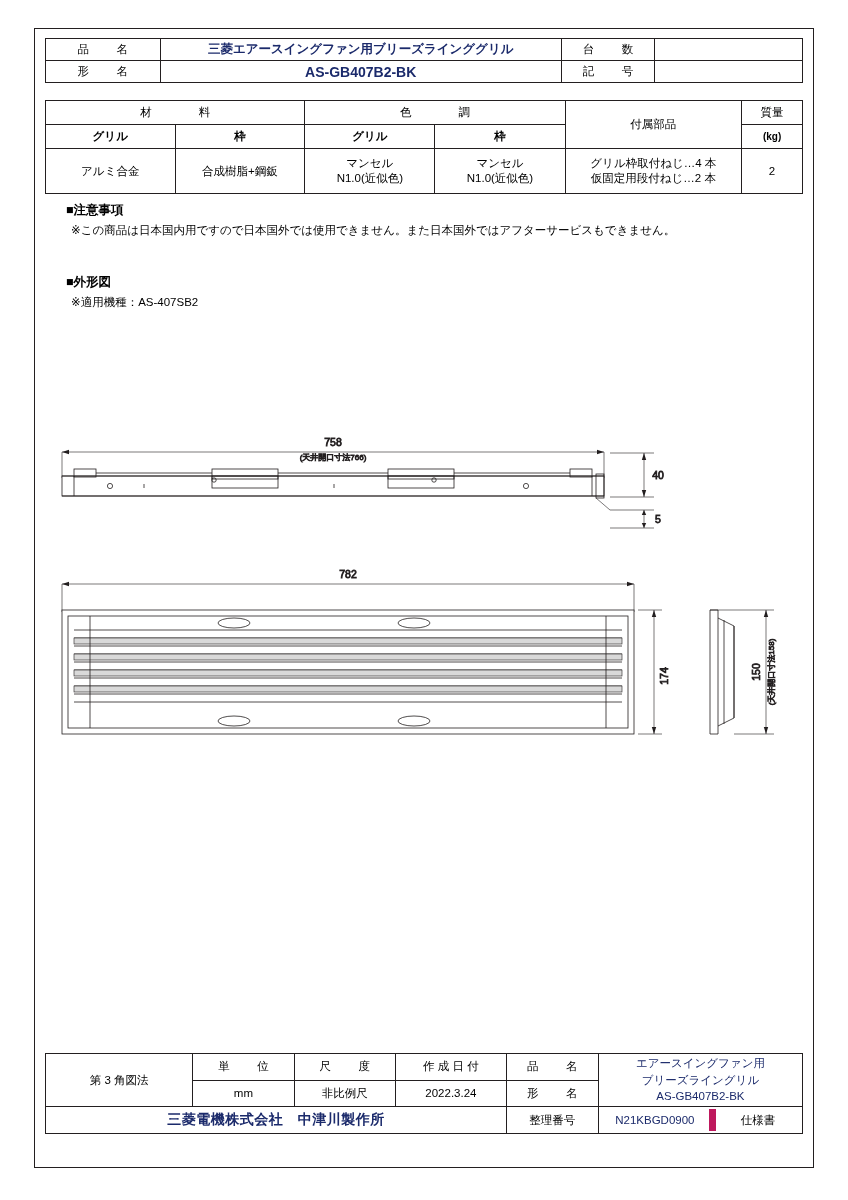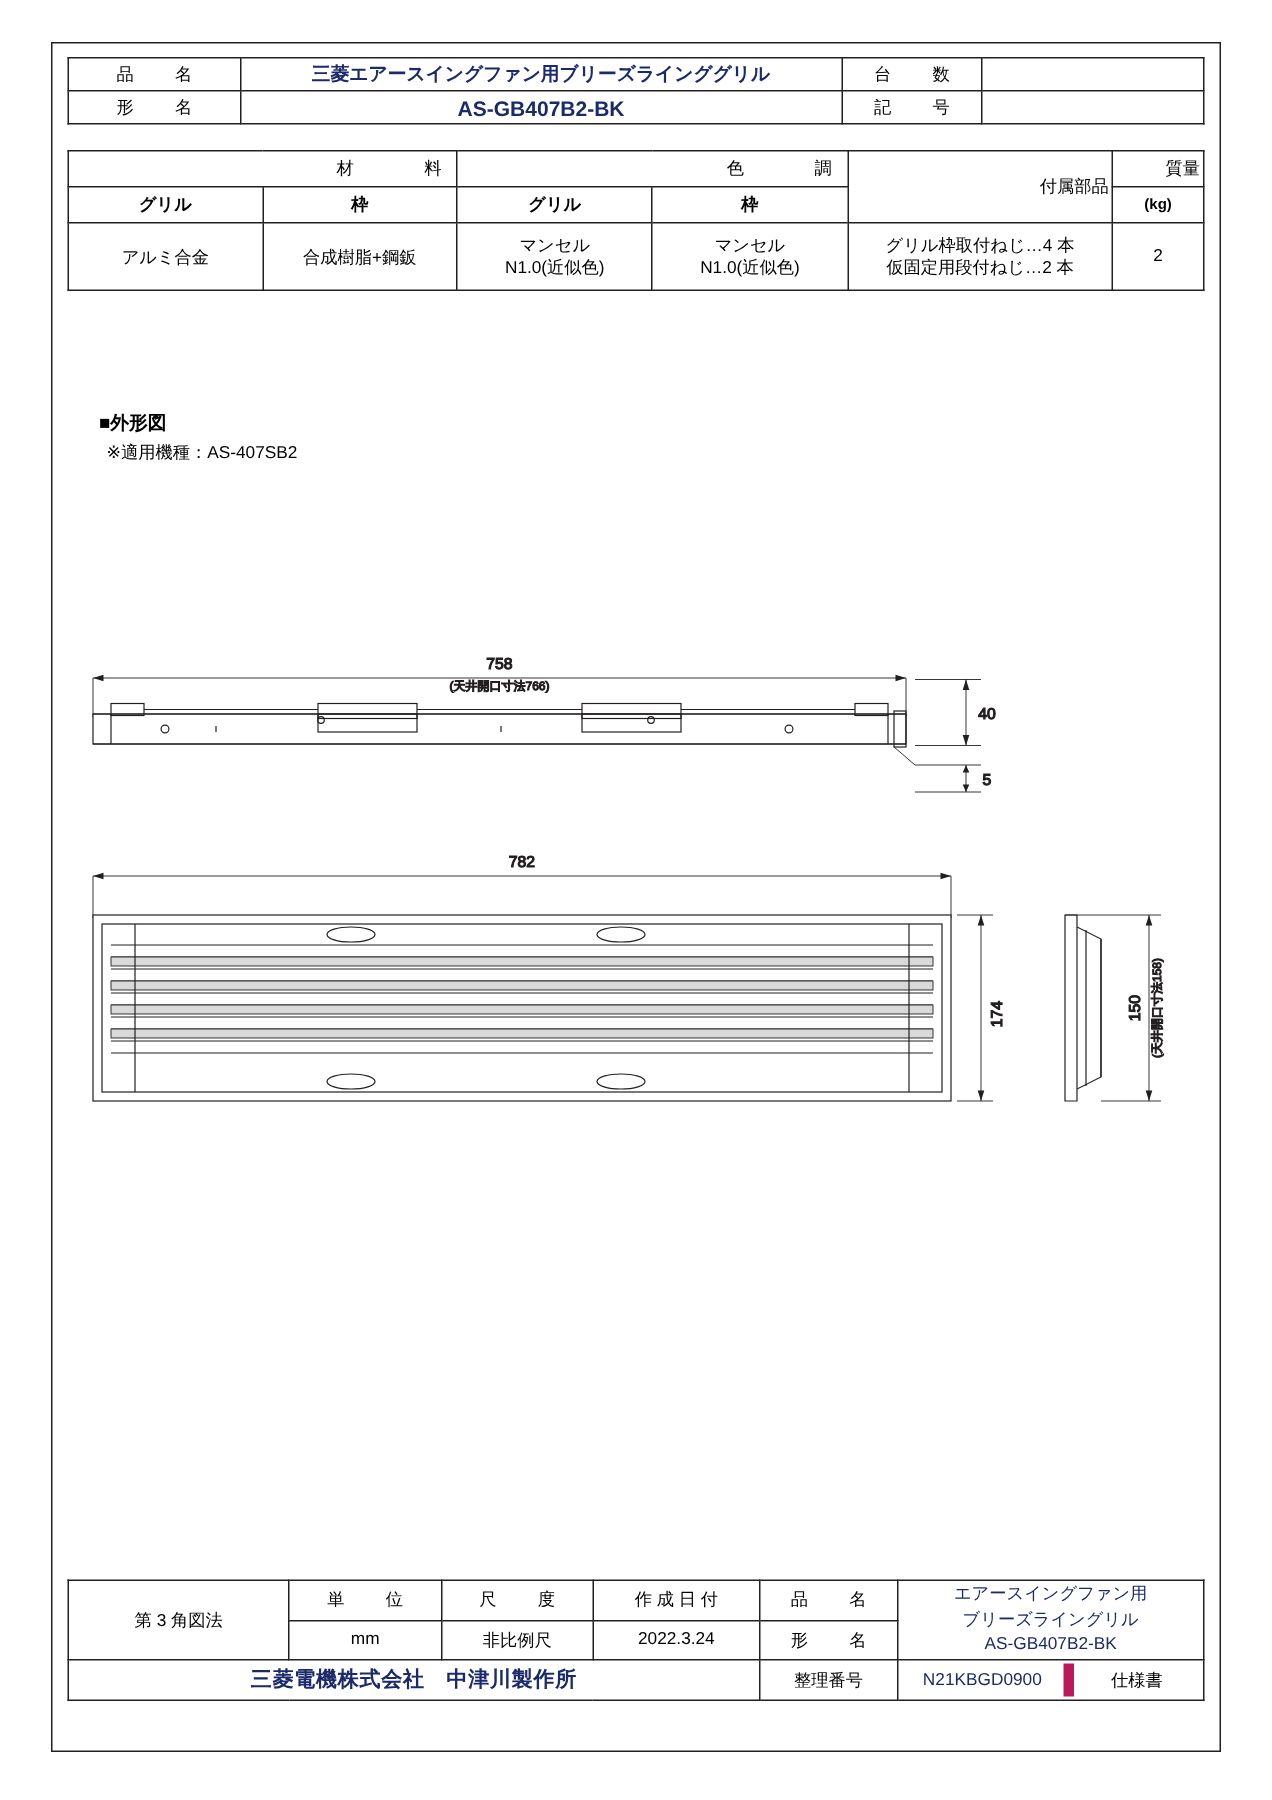--- a/index.html
+++ b/index.html
@@ -66,21 +66,21 @@
     width: 758px;
     border-collapse: collapse;
     font-size: 11.5px;
   }
   .spec td {
     border: 1px solid #231f20;
     text-align: center;
     vertical-align: middle;
     padding: 2px 2px;
   }
-  .spec .r1 td { height: 19px; text-align: right; }
+  .spec .r1 td { height: 19px; }
   .spec .r2 td { height: 19px; font-weight: bold; }
   .spec .r3 td { height: 40px; }
   .small { font-size: 10px; margin-top: 40px; }
 
   
   .note-block {
     position: absolute;
     left: 66px; top: 200px;
     font-size: 12px;
     line-height: 1.7;
@@ -185,20 +185,24 @@
       </td>
       <td>
         <div>グリル枠取付ねじ…4 本</div>
         <div>仮固定用段付ねじ…2 本</div>
       </td>
       <td>2</td>
     </tr>
   </tbody>
     </table>
 
+  <div class="note-block">
+    <div class="note-head">■注意事項</div>
+    <div class="note-body">※この商品は日本国内用ですので日本国外では使用できません。また日本国外ではアフターサービスもできません。</div>
+  </div>
 
   <div class="outline-block">
     <div class="note-head">■外形図</div>
     <div class="outline-body">※適用機種：AS-407SB2</div>
   </div>
 
   <div class="drawing">
     <svg width="780" height="400" viewBox="0 0 780 400">
       <g stroke="#231f20" fill="none" stroke-width="0.8">
 

